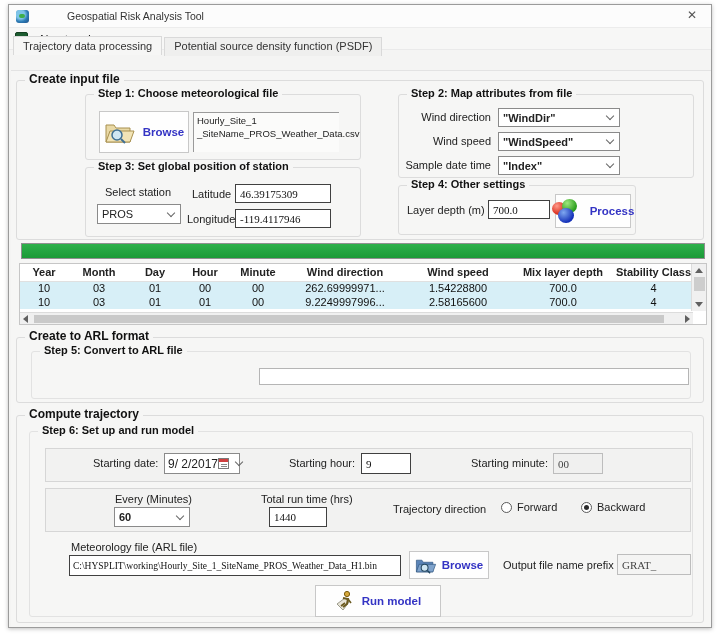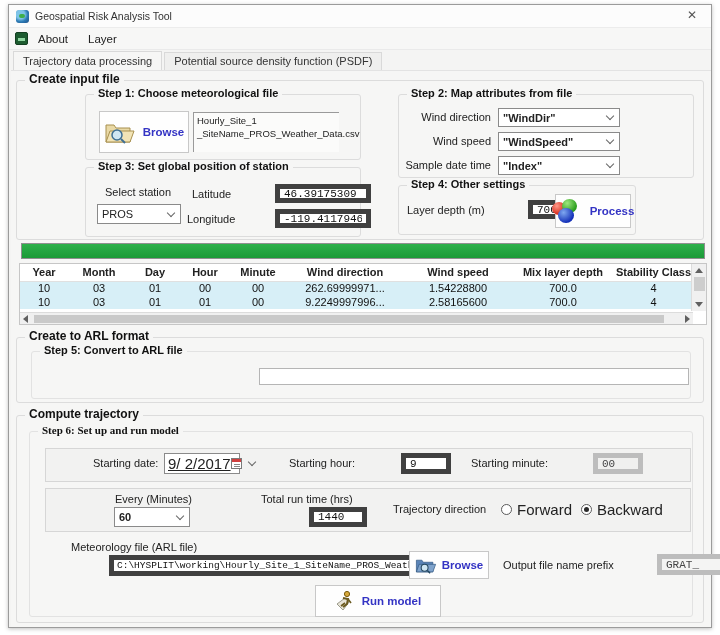--- a/index.html
+++ b/index.html
@@ -1,42 +1,42 @@
 <!DOCTYPE html>
 <html><head>
 <meta charset="utf-8">
 <style>
   * { margin:0; padding:0; box-sizing:border-box; }
   html,body { width:720px; height:635px; background:#fff; font-family:"Liberation Sans", sans-serif; color:#222; }
   .window { position:absolute; left:8px; top:4px; width:704px; height:624px; background:#f4f4f3; border:1px solid #9b9b9b; box-shadow:0 1px 4px rgba(0,0,0,.25); }
 
   
-  .titlebar { position:absolute; left:0; top:0; width:100%; height:23px; background:#fcfcfc; border-bottom:1px solid #ececec; display:flex; align-items:center; }
+  .titlebar { position:absolute; left:0; top:0; width:100%; height:23px; background:#fcfcfc; border-bottom:1px solid #ececec; display:flex; align-items:center;gap:32px; }
   .app-icon { width:13px; height:13px; margin-left:7px; border-radius:3px; background:radial-gradient(circle at 35% 35%, #7ec4e8 0 35%, #2d7bb5 60%, #1e4f86 100%); position:relative; }
   .app-icon::after { content:""; position:absolute; left:3px; top:4px; width:6px; height:4px; background:#3fae4c; border-radius:2px; }
   .title-text { font-size:10.5px; margin-left:6px; color:#333; }
   .close-x { position:absolute; right:10px; top:3px; font-size:12px; color:#555; width:18px; text-align:center; cursor:default; }
 
   .menubar { position:absolute; left:0; top:23px; width:100%; height:22px; background:#f7f7f6; display:flex; align-items:center; border-bottom:1px solid #eaeaea; }
   .menu-icon { width:13px; height:13px; margin-left:6px; background:#1d5c30; border:1px solid #143f21; border-radius:2px; position:relative; }
   .menu-icon::after { content:""; position:absolute; left:2px; top:5px; width:7px; height:3px; background:#8fd6a0; }
   .menu-item { font-size:11.5px; padding:0 10px; color:#222; }
 
-  .tabstrip { position:absolute; left:4px; top:47px; height:19px; display:flex; }
+  .tabstrip { position:absolute; left:4px; top:32px; height:19px; display:flex; }
   .tab { font-size:11px; padding:2px 9px 0 9px; border:1px solid #d9d9d9; border-bottom:none; background:#efefee; color:#333; margin-right:2px; }
   .tab.active { background:#f6f6f5; position:relative; top:-1px; padding-top:3px; z-index:2; }
   .tabpanel { position:absolute; left:2px; top:65px; width:700px; height:557px; background:#f6f6f5; border-top:1px solid #e3e3e3; }
 
   
   .gb { position:absolute; border:1px solid #dcdcdc; border-radius:3px; }
   .gb > .gbt { position:absolute; top:-8px; left:8px; background:#f6f6f5; padding:0 4px; font-weight:bold; font-size:11px; color:#111; white-space:nowrap; }
   .gb > .gbt.big { font-size:12px; top:-9px; }
 
   .lbl { position:absolute; font-size:11px; color:#222; white-space:nowrap; }
-  .tb { position:absolute; background:#fff; border:5px solid #404040; font-size:11px; padding:1px 4px; font-family:Liberation Mono, monospace; color:#111;margin-left:40px; }
+  .tb { position:absolute; background:#fff; border:1px solid #404040; font-size:11px; padding:1px 4px; font-family:Liberation Serif, serif; color:#111; }
   .tb.gray { background:#f0f0ef; border-color:#bdbdbd; color:#444; }
 
   .combo { position:absolute; background:#fff; border:1px solid #8a8a8a; font-size:11px; display:flex; align-items:center; padding:0 4px; }
   .combo .val { flex:1; overflow:hidden; white-space:nowrap; }
   .combo .val.b { font-weight:bold; }
   .chev { width:6px; height:6px; border-right:1.5px solid #666; border-bottom:1.5px solid #666; transform:rotate(45deg); margin:-3px 2px 0 4px; flex:none; }
 
   .btn { position:absolute; background:#fefefe; border:1px solid #c8c8c8; display:flex; align-items:center; justify-content:center; gap:7px; cursor:default; }
   .btn .btxt { font-size:11.5px; font-weight:bold; color:#3434c4; }
 
@@ -55,35 +55,35 @@
   .tri.up { border-left:4px solid transparent; border-right:4px solid transparent; border-bottom:5px solid #606060; left:3px; top:4px; }
   .tri.down { border-left:4px solid transparent; border-right:4px solid transparent; border-top:5px solid #606060; left:3px; bottom:4px; }
   .tri.left { border-top:4px solid transparent; border-bottom:4px solid transparent; border-right:5px solid #606060; left:3px; top:2px; }
   .tri.right { border-top:4px solid transparent; border-bottom:4px solid transparent; border-left:5px solid #606060; right:3px; top:2px; }
   .vthumb { position:absolute; left:2px; top:13px; width:11px; height:14px; background:#cdcdcd; }
   .hthumb { position:absolute; left:14px; top:2px; height:8px; width:630px; background:#c9c9c9; }
 
   
   .panel { position:absolute; border:1px solid #d6d6d6; background:#f2f2f1; }
 
-  .radio { position:absolute; display:flex; align-items:center; gap:5px; font-size:15px; }
+  .radio { position:absolute; display:flex; align-items:center; gap:5px; font-size:11px; }
   .rdot { width:11px; height:11px; border:1px solid #5a5a5a; border-radius:50%; background:#fff; position:relative; flex:none; }
   .rdot.on::after { content:""; position:absolute; left:2px; top:2px; width:5px; height:5px; border-radius:50%; background:#2b2b2b; }
 
   
   .ring { width:22px; height:22px; border-radius:50%; background:conic-gradient(#e02020,#e07f10,#ddd015,#2eb82e,#18b0b0,#2040dd,#c020c0,#e02020); position:relative; flex:none; }
   .ring::after { content:""; position:absolute; inset:6px; background:#fefefe; border-radius:50%; }
   .spheres { width:30px; height:26px; position:relative; flex:none; }
   .spheres i { position:absolute; border-radius:50%; display:block; }
   .spheres .r { width:14px; height:13px; left:0; top:4px; background:radial-gradient(circle at 35% 30%, #ff9a8a, #d42010 70%); }
   .spheres .g { width:15px; height:14px; left:10px; top:1px; background:radial-gradient(circle at 35% 30%, #9fe87f, #2a9e1d 70%); }
   .spheres .b { width:16px; height:15px; left:6px; top:10px; background:radial-gradient(circle at 35% 30%, #7fa8f0, #1430b8 70%); }
   .cal { display:inline-block; width:11px; height:11px; border:1px solid #7a7a7a; background:linear-gradient(#d04040 0 3px, #fff 3px); position:relative; flex:none; }
   .cal::after { content:""; position:absolute; left:2px; top:5px; width:6px; height:1px; background:#888; box-shadow:0 2px 0 #888; }
-  .dateval { font-size:15px; flex:1; white-space:nowrap;text-decoration:underline; }
+  .dateval { font-size:12px; flex:1; white-space:nowrap; }
   .dp-divider { width:1px; height:100%; background:#c0c0c0; margin:0 3px 0 4px; }
 </style>
 </head>
 <body>
 
 <div class="window">
 
   <div class="titlebar">
     <span class="app-icon"></span>
     <span class="title-text">Geospatial Risk Analysis Tool</span>
@@ -241,21 +241,21 @@
   <div class="gb" style="left:22px; top:346px; width:660px; height:48px; border-color:#e2e2e2;">
     <span class="gbt">Step 5: Convert to ARL file</span>
   </div>
   <div class="progress" style="left:250px; top:363px; width:430px; height:17px; border-color:#b5b5b5;">
     <div style="width:0;"></div>
   </div>
 
   <div class="gb" style="left:7px; top:410px; width:688px; height:208px;">
     <span class="gbt big">Compute trajectory</span>
   </div>
-  <div class="gb" style="left:20px; top:426px; width:664px; height:186px; border-color:#e2e2e2;font-family:Liberation Serif, serif;">
+  <div class="gb" style="left:20px; top:426px; width:664px; height:186px; border-color:#e2e2e2;">
     <span class="gbt">Step 6: Set up and run model</span>
   </div>
 
   <div class="panel" style="left:36px; top:443px; width:646px; height:34px;"></div>
   <span class="lbl" style="left:84px; top:452px;">Starting date:</span>
   <div class="combo" style="left:155px; top:448px; width:76px; height:21px; padding:0 3px;">
     <span class="dateval">9/ 2/2017</span>
     <span class="cal"></span>
     <span class="dp-divider"></span>
     <span class="chev" style="margin-left:0;"></span>

